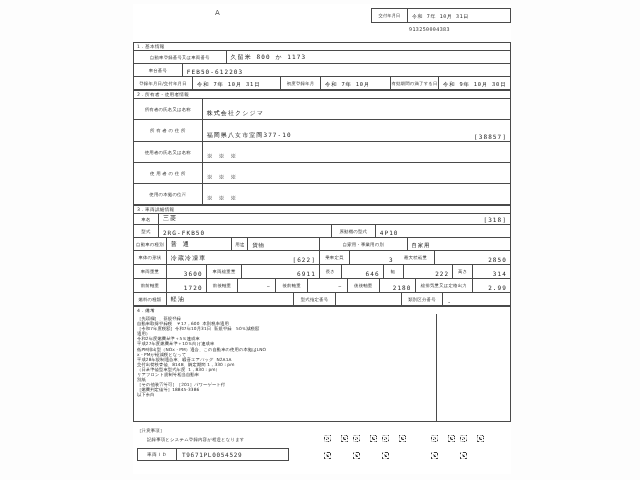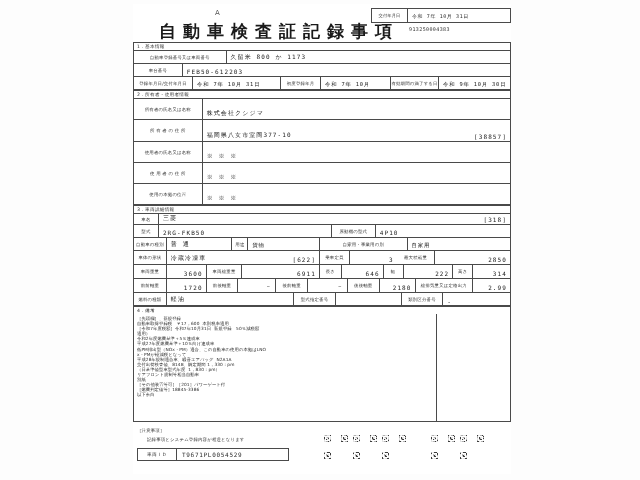--- a/index.html
+++ b/index.html
@@ -217,21 +217,20 @@
   .qr-f { position:absolute; border:1.2px solid #111; width:5px;height:5px; background:#fff;}
   .qr-f::after{content:"";position:absolute;inset:1.2px;background:#111;}
 </style>
 </head>
 <body>
 
 <div id="page">
   <div class="sheet">
 
     <div class="hdr-mark">A</div>
-    <div class="doc-title">自動車検査証記録事項</div>
 
     <div class="issue-box">
       <div class="ib-lbl">交付年月日</div>
       <div class="ib-val">令和  7年 10月 31日</div>
     </div>
     <div class="doc-number">913250004383</div>
 
     <div class="sec-band" style="top:38px;">1．基本情報</div>
 
     <div class="row first" style="top:46px;height:14px;">

